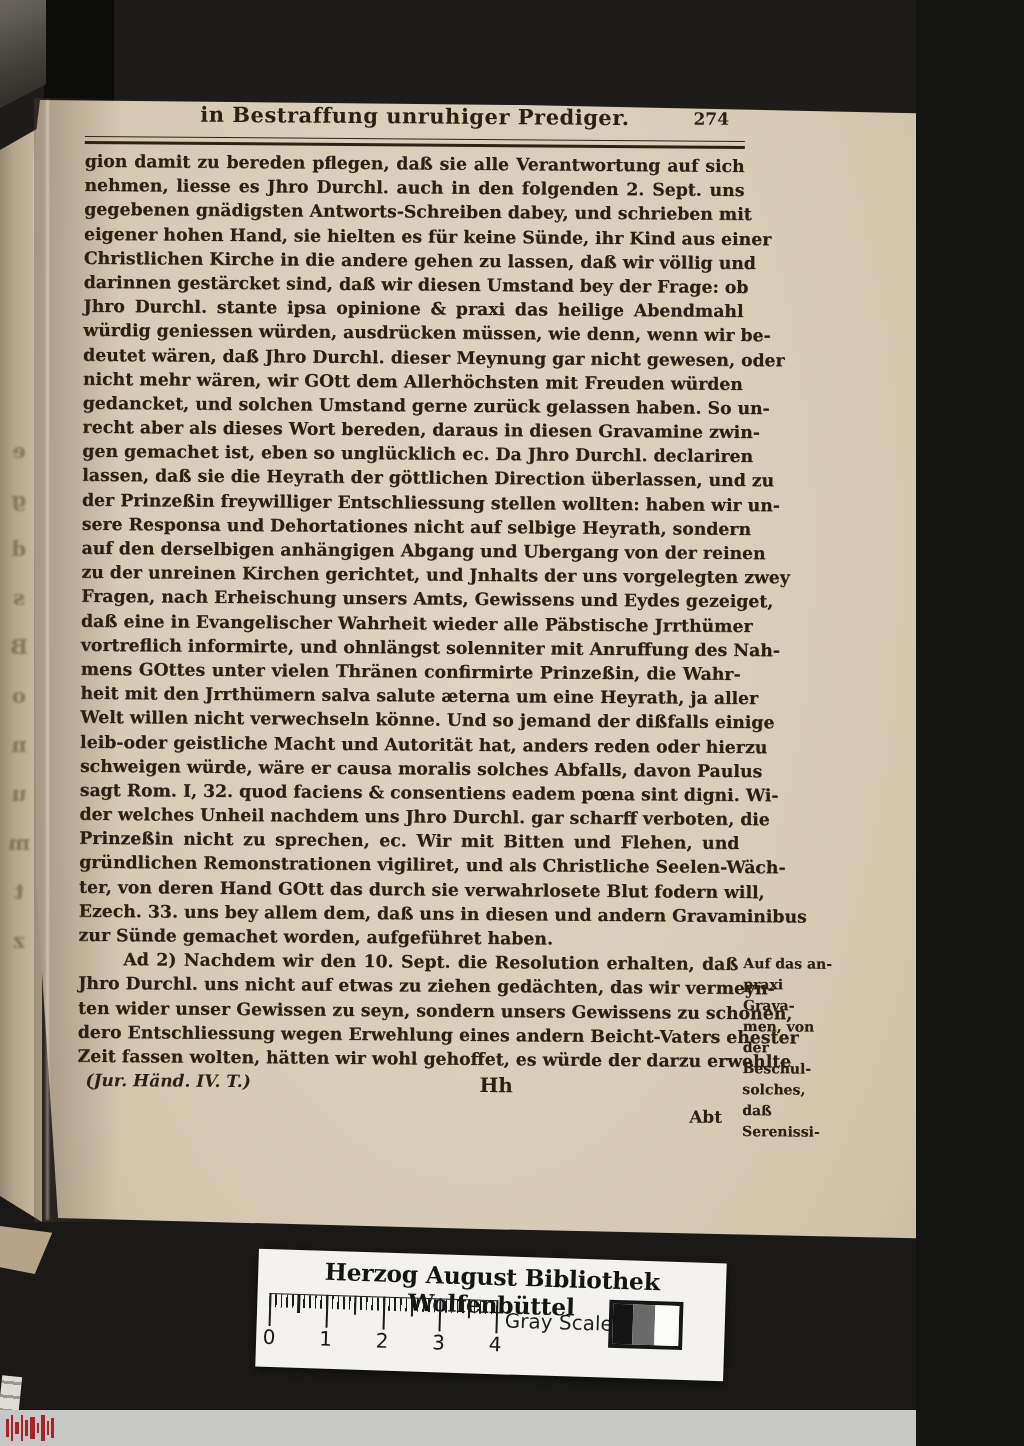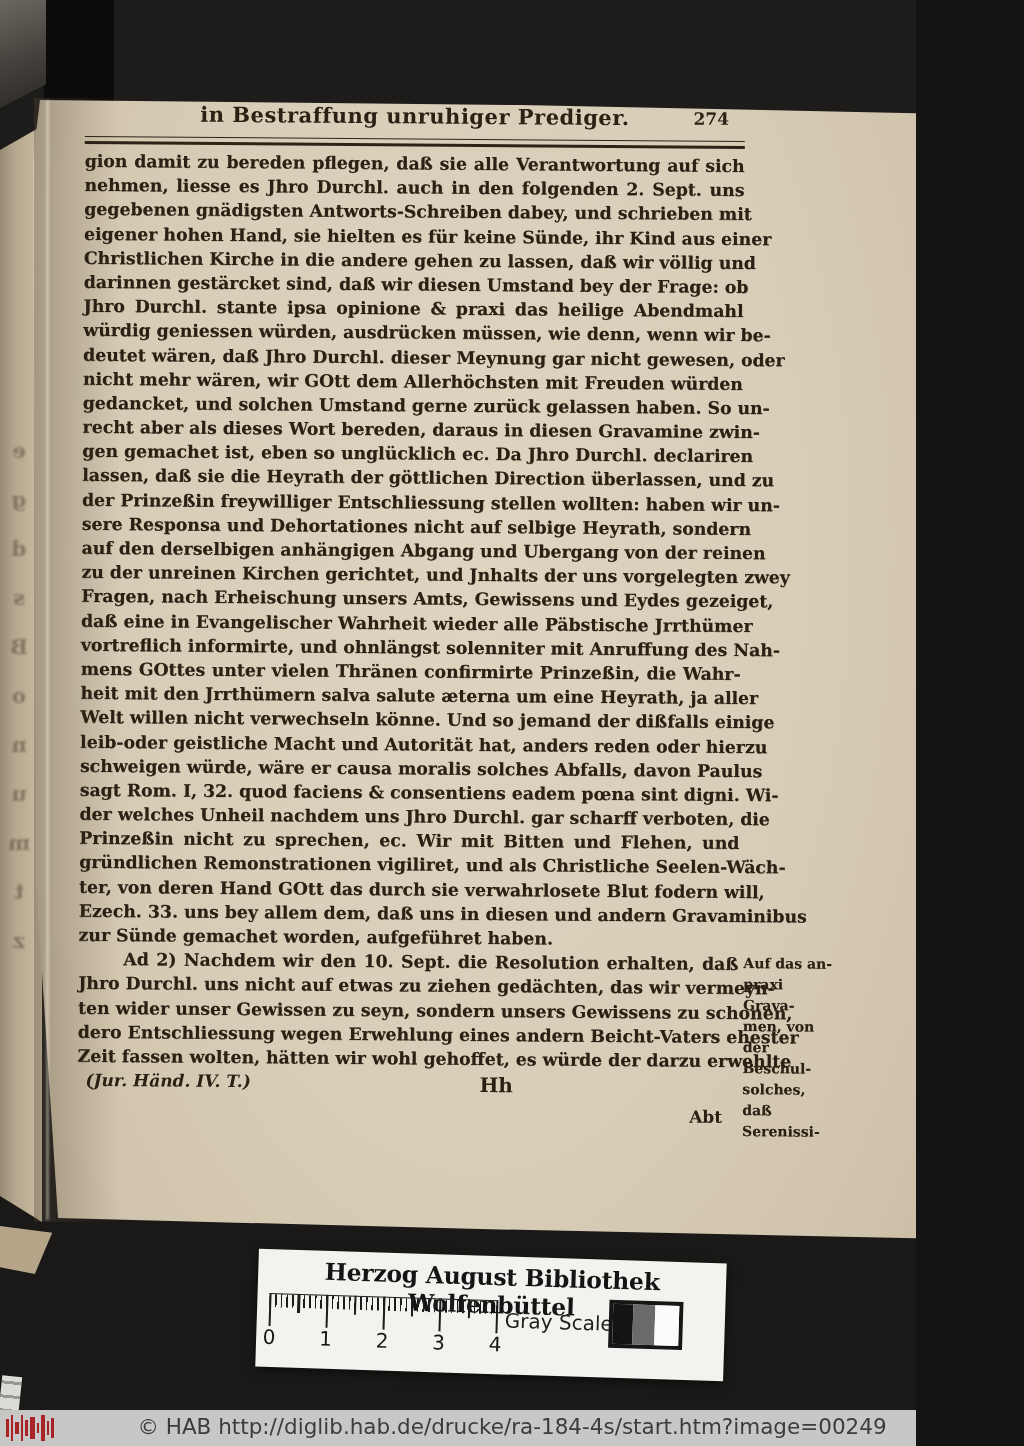--- a/index.html
+++ b/index.html
@@ -226,17 +226,16 @@
         <i style="width:2px;height:26px"></i>
       <i style="width:4px;height:12px"></i>
         <i style="width:2px;height:26px"></i>
       <i style="width:3px;height:16px"></i>
         <i style="width:5px;height:22px"></i>
       <i style="width:2px;height:10px"></i>
         <i style="width:4px;height:26px"></i>
       <i style="width:2px;height:14px"></i>
         <i style="width:3px;height:20px"></i>
     </div>
-    <div class="footer-text">© HAB http://diglib.hab.de/drucke/ra-184-4s/start.htm?image=00249</div>
     <div class="corner-id">#01</div>
   </div>
 
 </div>
 
 </body></html>

